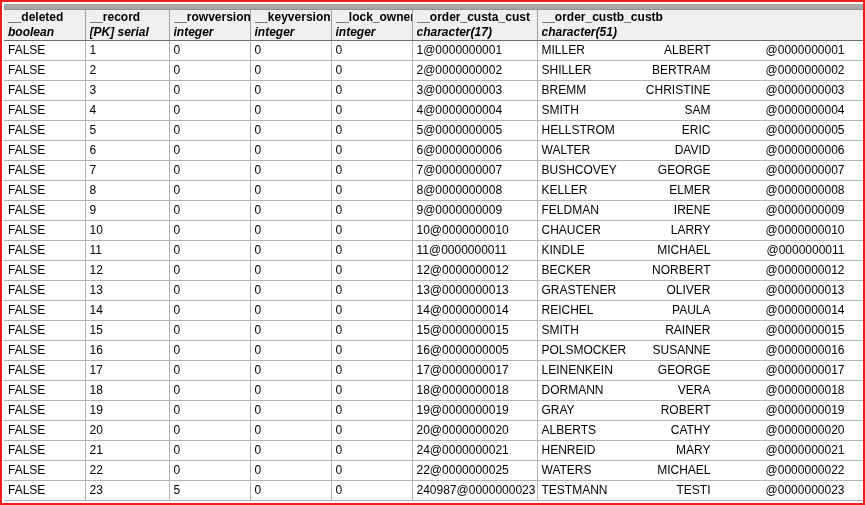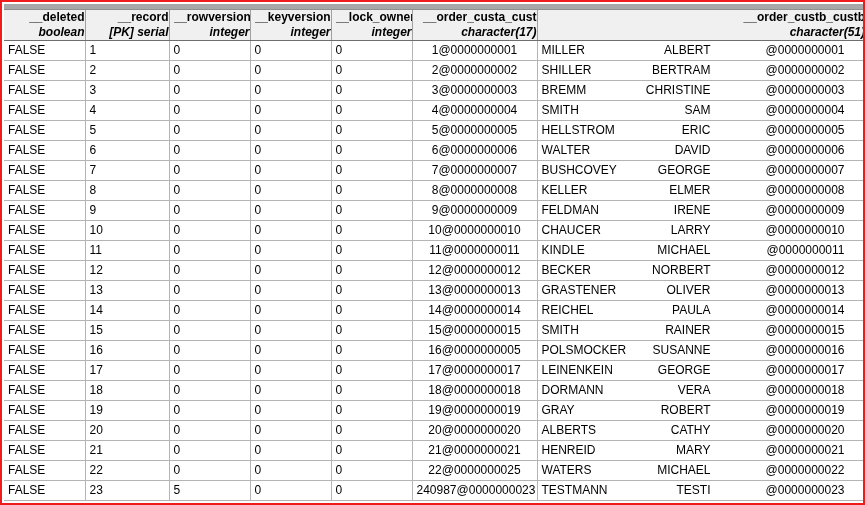--- a/index.html
+++ b/index.html
@@ -53,21 +53,21 @@
     width: 861px;
     font-size: 12px;
     color: #000000;
   }
 
   table.grid thead th {
     background: #f0f0f0;
     border-right: 1px solid #a0a0a0;
     border-bottom: 1px solid #6e6e6e;
     padding: 0 0 0 4px;
-    text-align: right;
+    text-align: left;
     vertical-align: top;
     font-weight: bold;
     font-size: 12px;
     height: 30px;
     overflow: hidden;
     white-space: nowrap;
   }
   table.grid thead th.last { border-right: none; }
 
   .hdr-name {
@@ -92,21 +92,21 @@
     height: 19px;
     line-height: 19px;
     padding: 0 4px 0 4px;
     font-size: 12px;
     font-weight: normal;
     white-space: nowrap;
     overflow: hidden;
     background: #ffffff;
   }
   table.grid tbody td.last { border-right: none; }
-  td.num { text-align: center; }
+  td.num { text-align: left; }
   td.txt { text-align: left; }
 
   
   .custb {
     position: relative;
     display: block;
     width: 100%;
     height: 19px;
   }
   .custb .seg-a {
@@ -489,21 +489,21 @@
                 <span class="seg-c">@0000000020</span>
               </span>
             </td>
           </tr>
           <tr>
             <td class="txt">FALSE</td>
             <td class="txt">21</td>
             <td class="txt">0</td>
             <td class="txt">0</td>
             <td class="txt">0</td>
-            <td class="num">21@0000000021</td>
+            <td class="num">24@0000000021</td>
             <td class="txt last">
               <span class="custb">
                 <span class="seg-a">HENREID</span>
                 <span class="seg-b">MARY</span>
                 <span class="seg-c">@0000000021</span>
               </span>
             </td>
           </tr>
           <tr>
             <td class="txt">FALSE</td>

